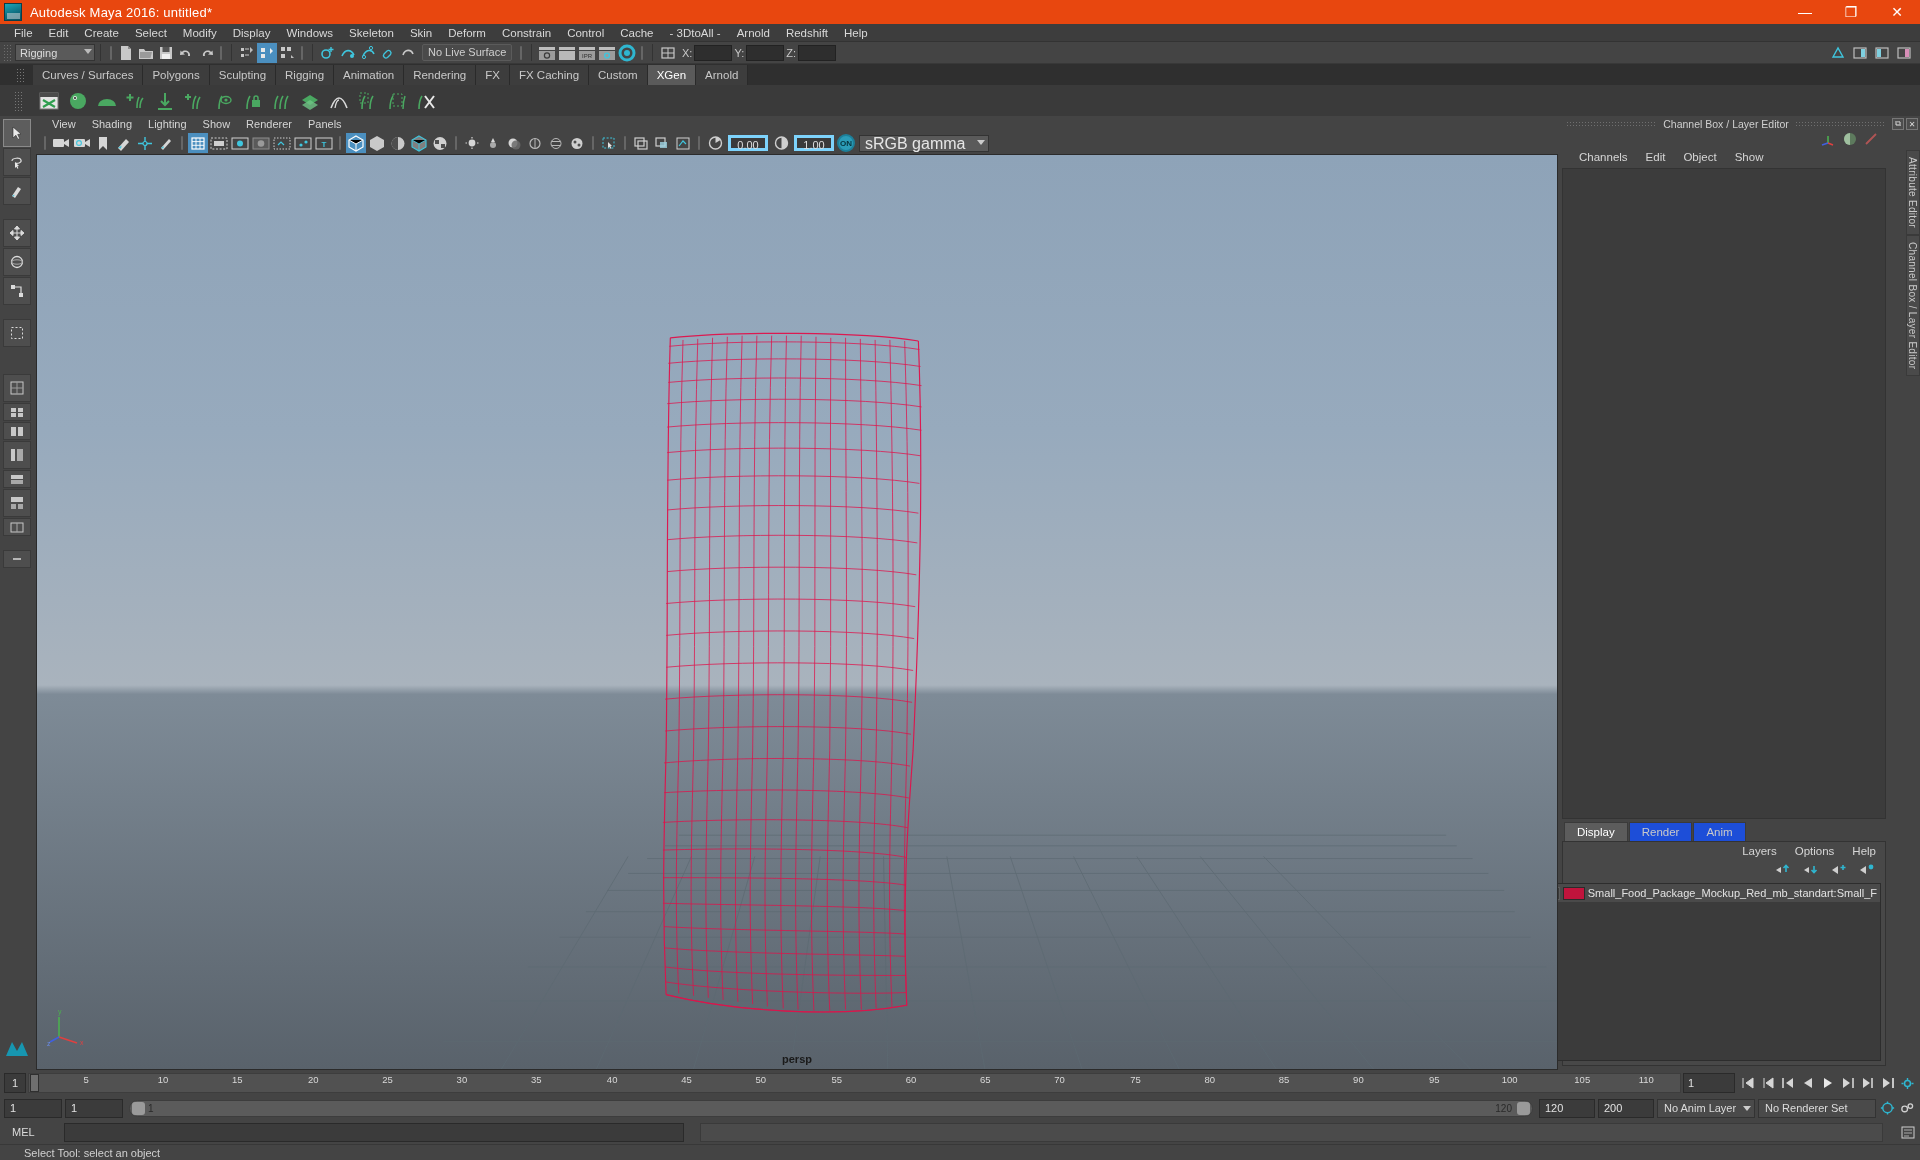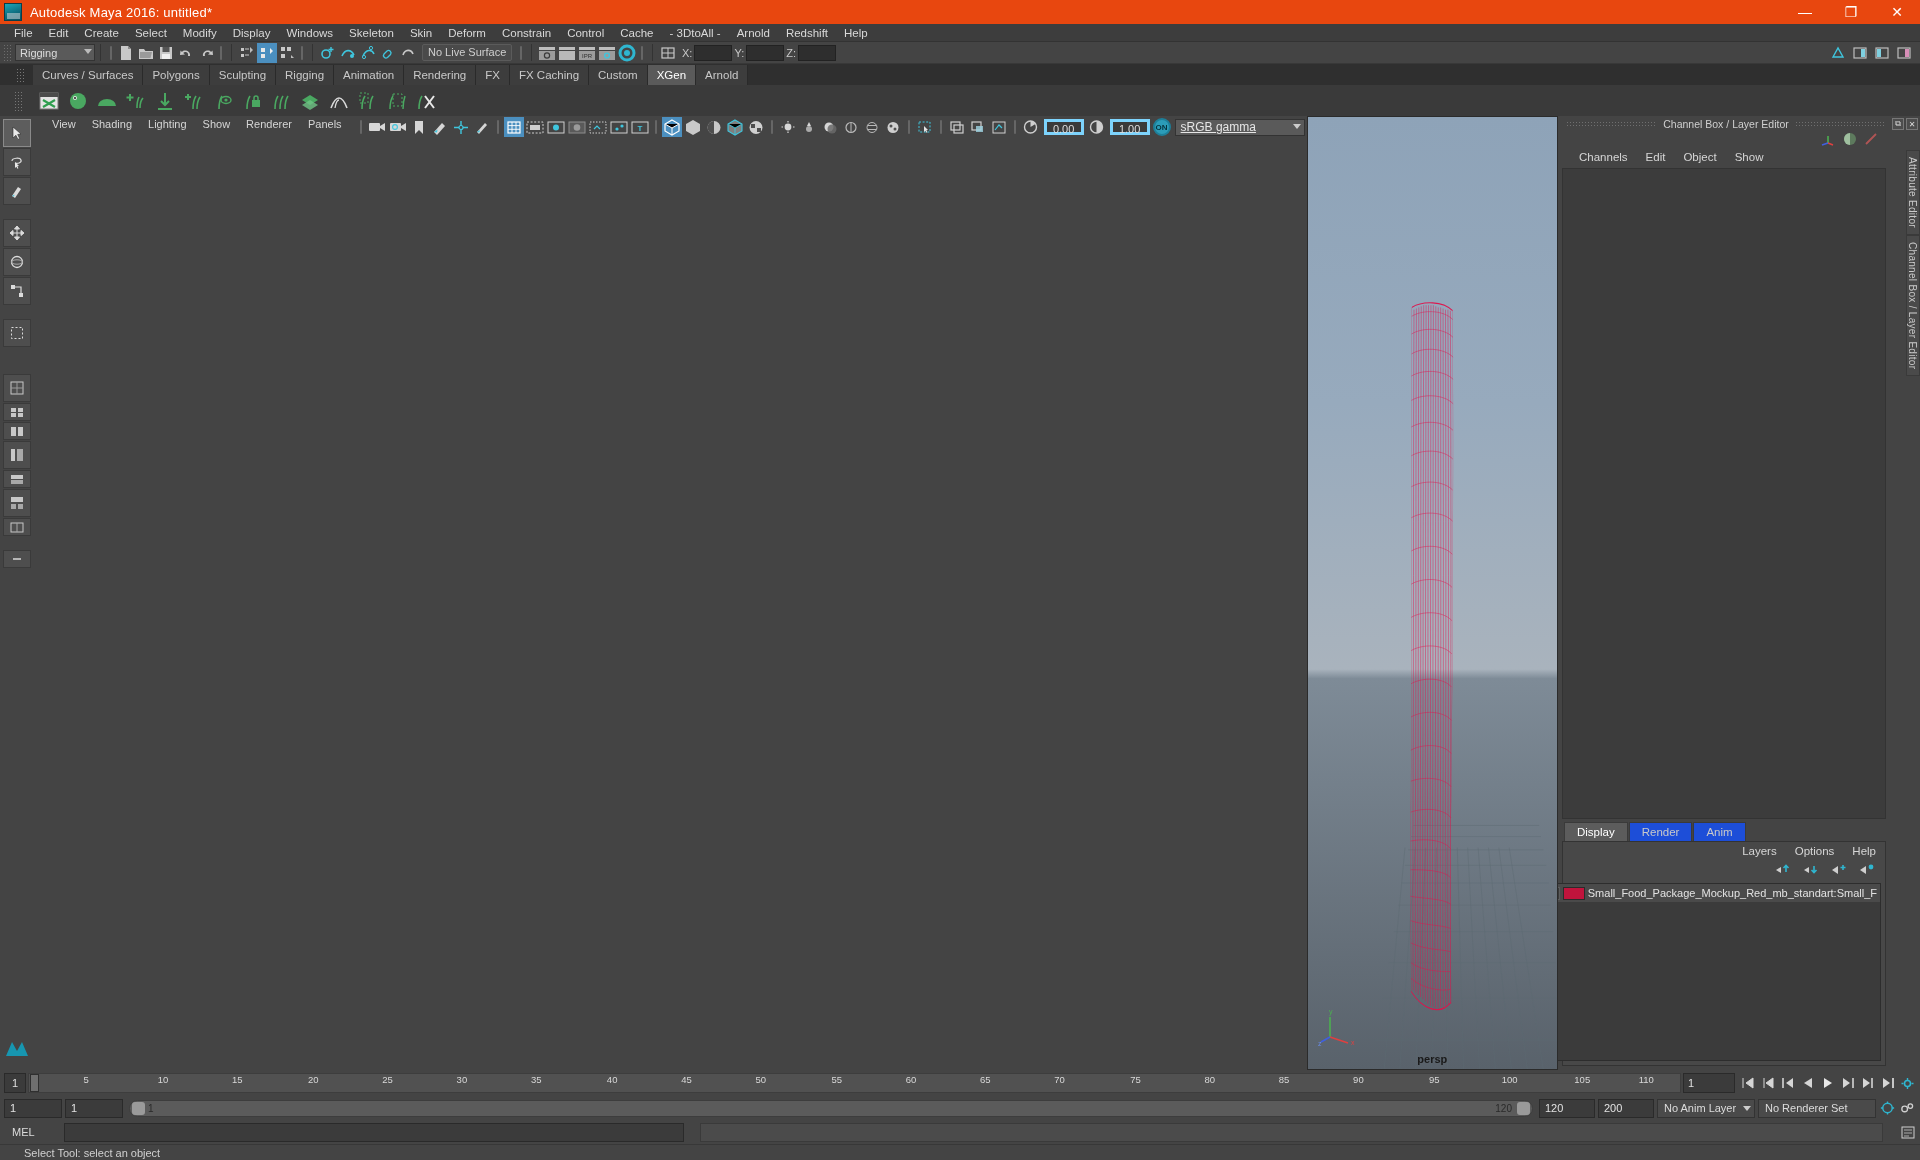--- a/index.html
+++ b/index.html
@@ -90,30 +90,30 @@
   .toolbox { width:34px; background:#444; display:flex; flex-direction:column; align-items:center;
              padding-top:3px; gap:1px; flex:0 0 34px; }
   .tool { width:28px; height:28px; background:#4e4e4e; border:1px solid #3a3a3a;
           display:flex;align-items:center;justify-content:center; flex:0 0 28px;}
   .tool.sel { background:#5d5d5d; border-color:#8a8a8a; }
   .toolgap { height:12px; flex:0 0 12px;}
   .tool.sm { height:18px; flex:0 0 18px;}
   .axisgizmo { margin-top:auto; margin-bottom:6px; width:30px;height:30px; position:relative;}
 
   
-  .vpcol { flex:1 1 auto; display:flex; flex-direction:row; min-width:0; }
+  .vpcol { flex:1 1 auto; display:flex; flex-direction:column; min-width:0; }
   .panelbar { height:16px; background:#444; display:flex; align-items:center; gap:0; padding-left:10px;
               flex:0 0 16px; }
   .panelbar .pm { padding:0 8px; font-size:11px; color:#d5d5d5; }
   .vptoolbar { height:22px; background:#444; display:flex; align-items:center; padding-left:6px;
                flex:0 0 22px; gap:1px; }
   .numfield { width:40px;height:16px;background:#3a3a3a;border:3px solid #7dd3fc; color:#ddd;
               font-size:11px;text-align:center;line-height:14px; margin:0 2px;}
   .gammasel { width:130px;height:17px;background:#5a5a5a;border:1px solid #333;color:#e6e6e6;
-              font-size:12px;line-height:15px;padding-left:5px;position:relative;margin-left:3px;text-decoration:underline;}
+              font-size:16px;line-height:15px;padding-left:5px;position:relative;margin-left:3px;}
   .gammasel .arw{position:absolute;right:3px;top:4px;width:0;height:0;
       border-left:4px solid transparent;border-right:4px solid transparent;border-top:5px solid #ccc;}
   .onbtn{width:18px;height:18px;border-radius:50%;background:#2b9cb8;color:#063;display:flex;
          align-items:center;justify-content:center;font-size:8px;font-weight:bold;color:#06333d;
          border:2px solid #1d7f99;flex:0 0 18px;}
 
   .viewport { flex:1 1 auto; position:relative; overflow:hidden;
     background:linear-gradient(to bottom,#8ea3b8 0%, #97aabd 30%, #a9b3bd 58%, #7e8b97 59%, #59626b 100%);
     border:1px solid #2b2b2b; margin:0 2px 0 2px;}
   .vp-persp { position:absolute; left:50%; transform:translateX(-50%); bottom:4px;

